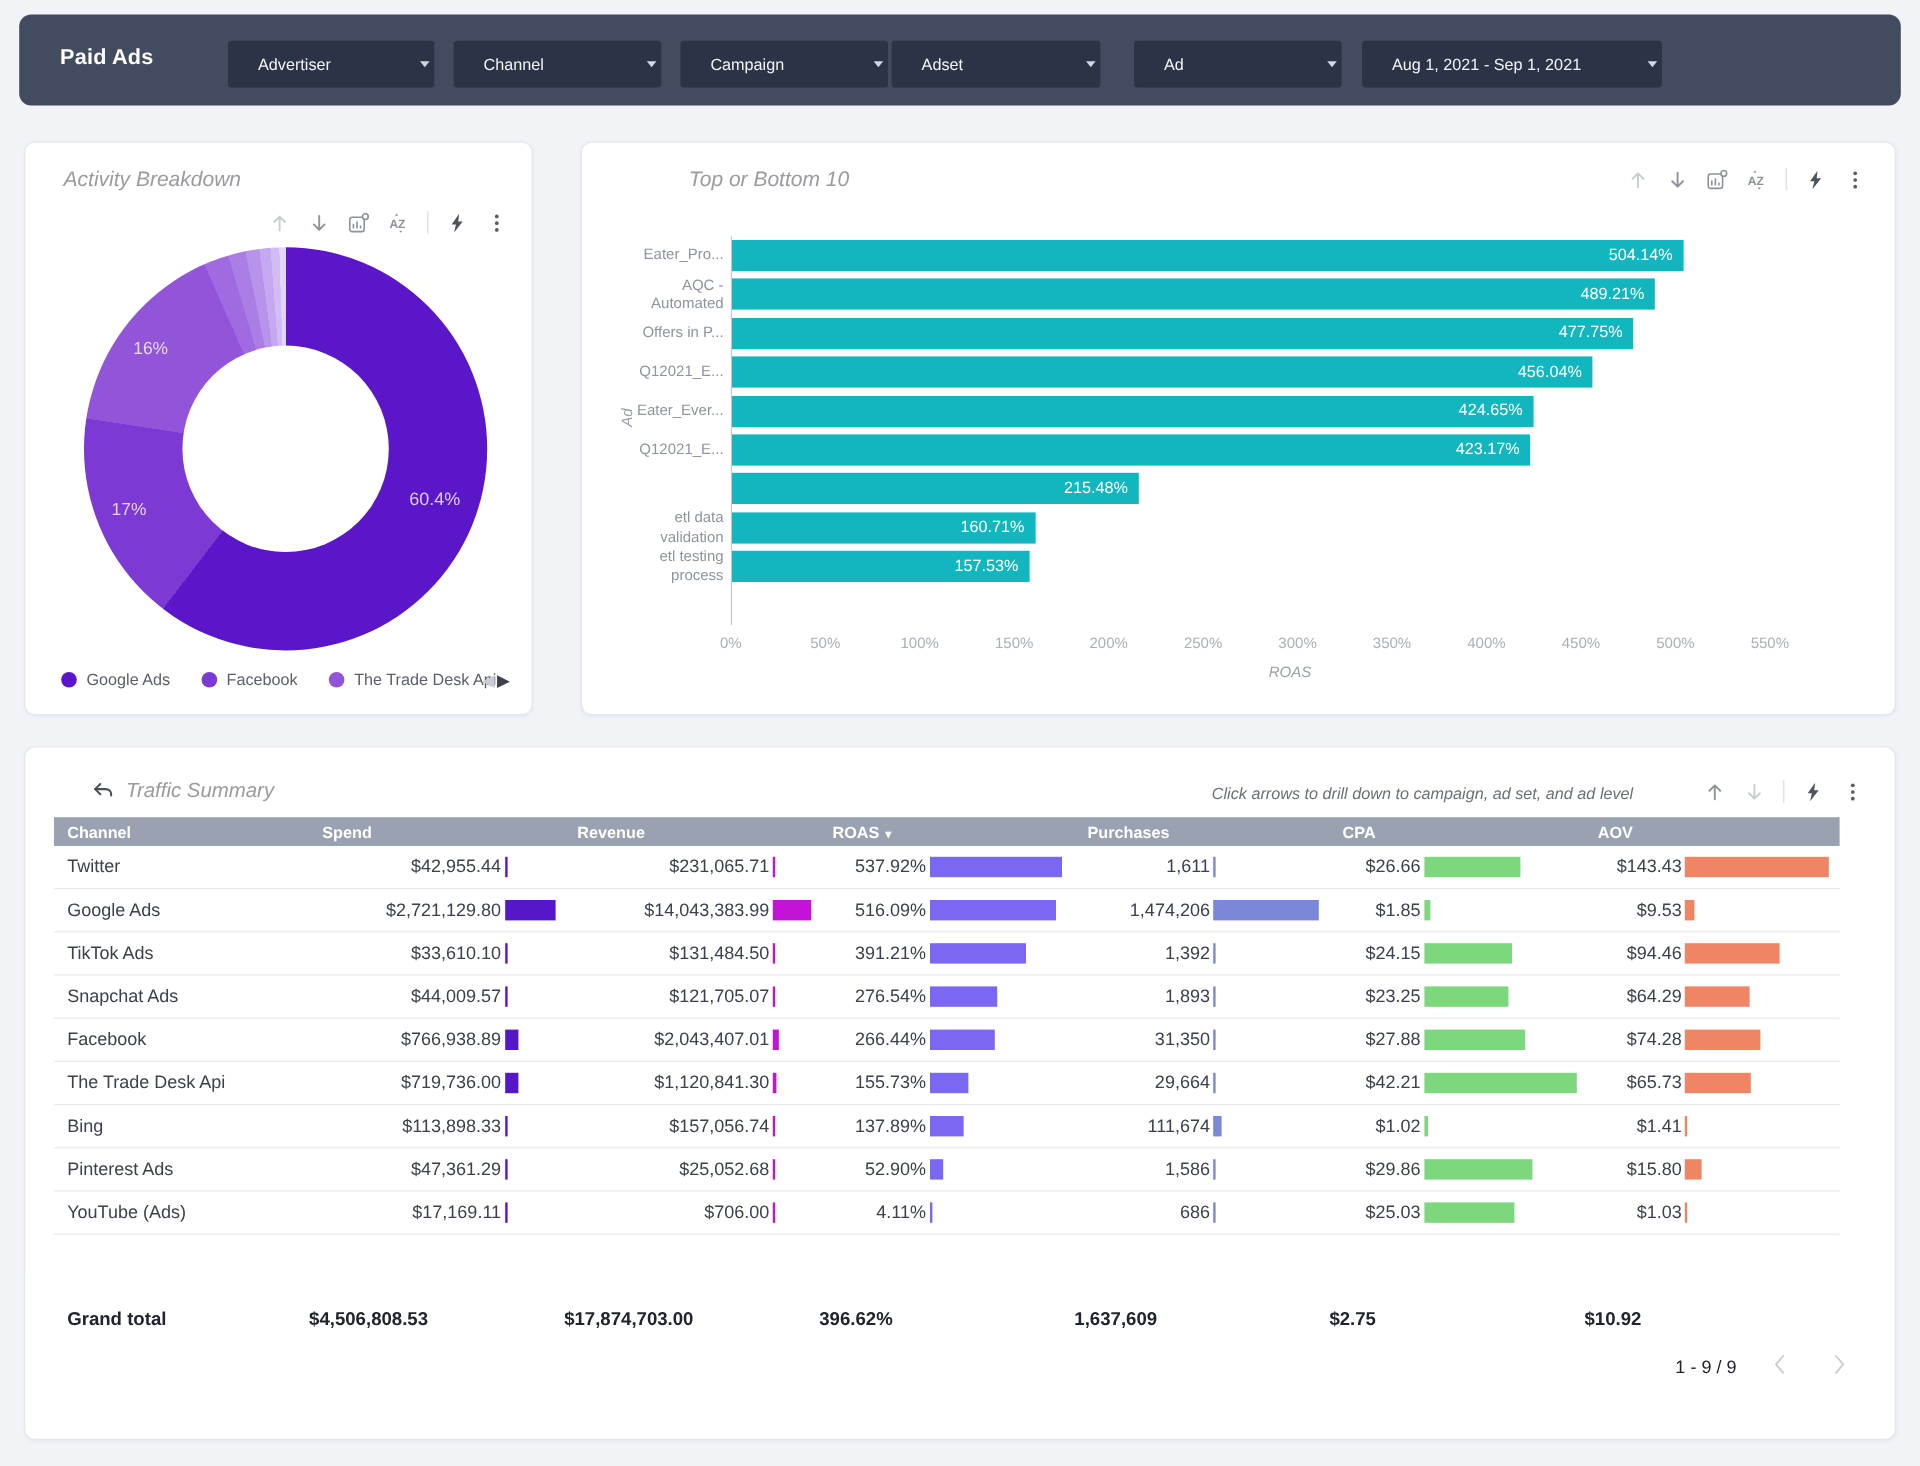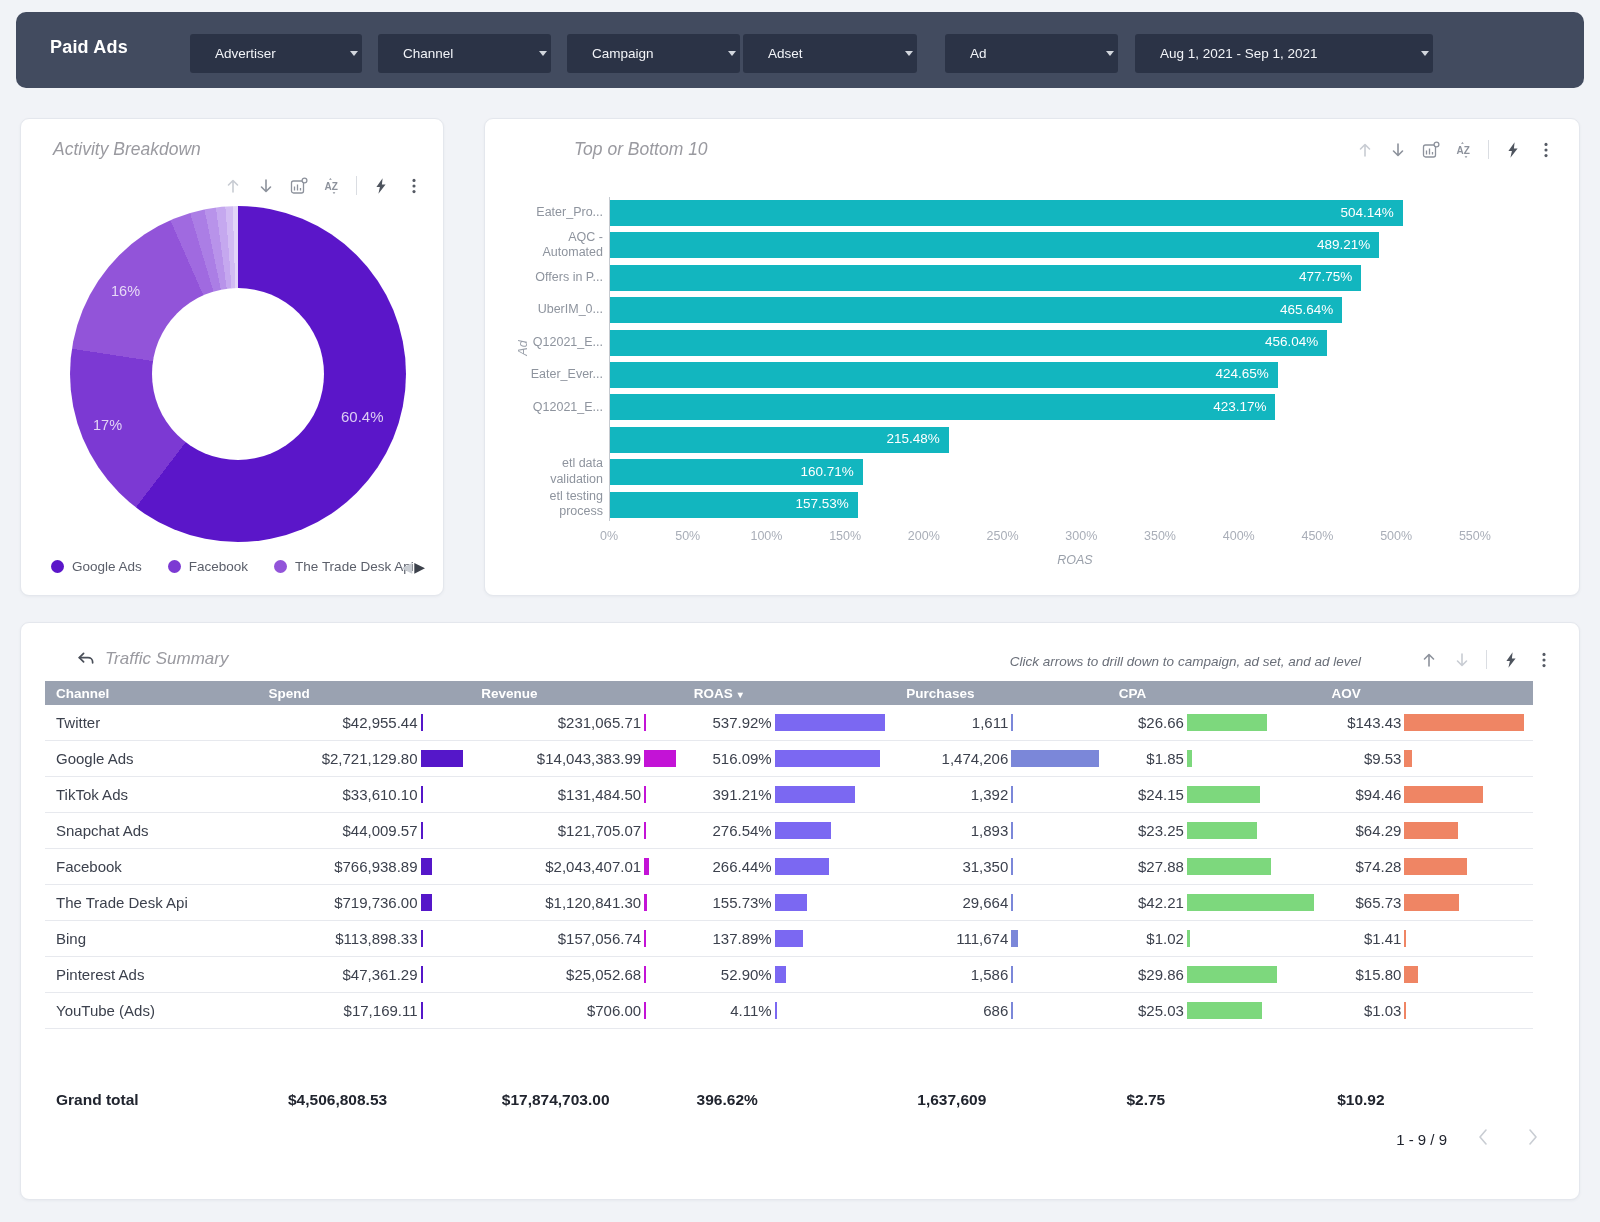--- a/index.html
+++ b/index.html
@@ -5,21 +5,21 @@
   * { margin:0; padding:0; box-sizing:border-box; }
   html,body { width:1600px; height:1222px; background:#f1f3f7; font-family:"Liberation Sans",sans-serif; position:relative; overflow:hidden; }
 
   
   .topbar { position:absolute; left:16px; top:12px; width:1568px; height:76px; background:#424b5f; border-radius:10px; }
   .topbar-title { position:absolute; left:34px; top:25px; color:#ffffff; font-size:18px; font-weight:bold; letter-spacing:.2px; }
   .dd { position:absolute; top:22px; height:39px; background:#2b3346; border-radius:3px; color:#f2f4f8; font-size:13.5px;
         display:flex; align-items:center; justify-content:space-between; padding:0 4px 0 25px; cursor:pointer; }
   .dd .caret { width:0; height:0; border-left:4.5px solid transparent; border-right:4.5px solid transparent; border-top:5px solid #d2d6dd; margin-left:12px; }
   .dd1{left:174px;width:172px;} .dd2{left:362px;width:173px;} .dd3{left:551px;width:173px;}
-  .dd4{left:727px;width:174px;} .dd5{left:929px;width:173px;} .dd6{left:1119px;width:298px;gap:19px;}
+  .dd4{left:727px;width:174px;} .dd5{left:929px;width:173px;} .dd6{left:1119px;width:250px;gap:19px;}
 
   
   .card { position:absolute; background:#ffffff; border:1px solid #e4e7ed; border-radius:9px; box-shadow:0 1px 3px rgba(40,50,80,.05); }
   .card-title { font-style:italic; color:#9a9aa0; font-size:17.5px; }
   .icrow { display:flex; align-items:center; gap:15px; }
   .ic { width:18px; height:18px; color:#8d929c; cursor:pointer; display:inline-flex; }
   .ic svg { width:100%; height:100%; }
   .ic.dis { color:#c8ccd3; }
   .ic.bolt { color:#4e545e; }
   .ic.kebab { color:#555a64; }
@@ -74,21 +74,21 @@
           color:#3c414d; font-size:15px; }
   .chcell { padding-left:11px; }
   .mcell { display:flex; align-items:center; height:100%; }
   .mval { text-align:right; flex:none; white-space:nowrap; }
   .mbarbox { flex:1; margin-left:3px; display:flex; align-items:center; overflow:visible; }
   .mbar { height:17px; flex:none; }
   .w-spend{width:160px;} .w-revenue{width:171px;} .w-roas{width:89px;} .w-purchases{width:113px;} .w-cpa{width:76px;} .w-aov{width:81px;}
   .gtotal { position:absolute; left:24px; top:468px; width:1488px; display:grid; grid-template-columns:repeat(7,1fr);
             font-weight:bold; color:#20242e; font-size:15.5px; }
   .gtlabel { padding-left:11px; }
-  .gtval { text-align:center; }
+  .gtval { text-align:left; }
   .tpag { position:absolute; right:132px; top:508px; color:#20242e; font-size:15px; }
   .pagbtn { position:absolute; top:503px; width:22px; height:22px; color:#c9cdd3; cursor:pointer; }
   .pagbtn svg { width:100%; height:100%; }
   .pag-prev { right:84px; } .pag-next { right:36px; }
 </style>
 </head>
 <body>
 
 <div class="topbar">
   <div class="topbar-title">Paid Ads</div>
@@ -238,26 +238,20 @@
           <span class="blabel">489.21%</span>
         </div>
       </div>
       <div class="brow">
         <span class="bylabel">Offers in P...</span>
         <div class="bbar" style="width: 80.701%; background: rgb(18, 182, 191);">
           <span class="blabel">477.75%</span>
         </div>
       </div>
       <div class="brow">
-        <span class="bylabel">UberIM_0...</span>
-        <div class="bbar" style="width: 78.6554%; background: rgb(18, 182, 191);">
-          <span class="blabel">465.64%</span>
-        </div>
-      </div>
-      <div class="brow">
         <span class="bylabel">Q12021_E...</span>
         <div class="bbar" style="width: 77.0338%; background: rgb(18, 182, 191);">
           <span class="blabel">456.04%</span>
         </div>
       </div>
       <div class="brow">
         <span class="bylabel">Eater_Ever...</span>
         <div class="bbar" style="width: 71.7314%; background: rgb(18, 182, 191);">
           <span class="blabel">424.65%</span>
         </div>

